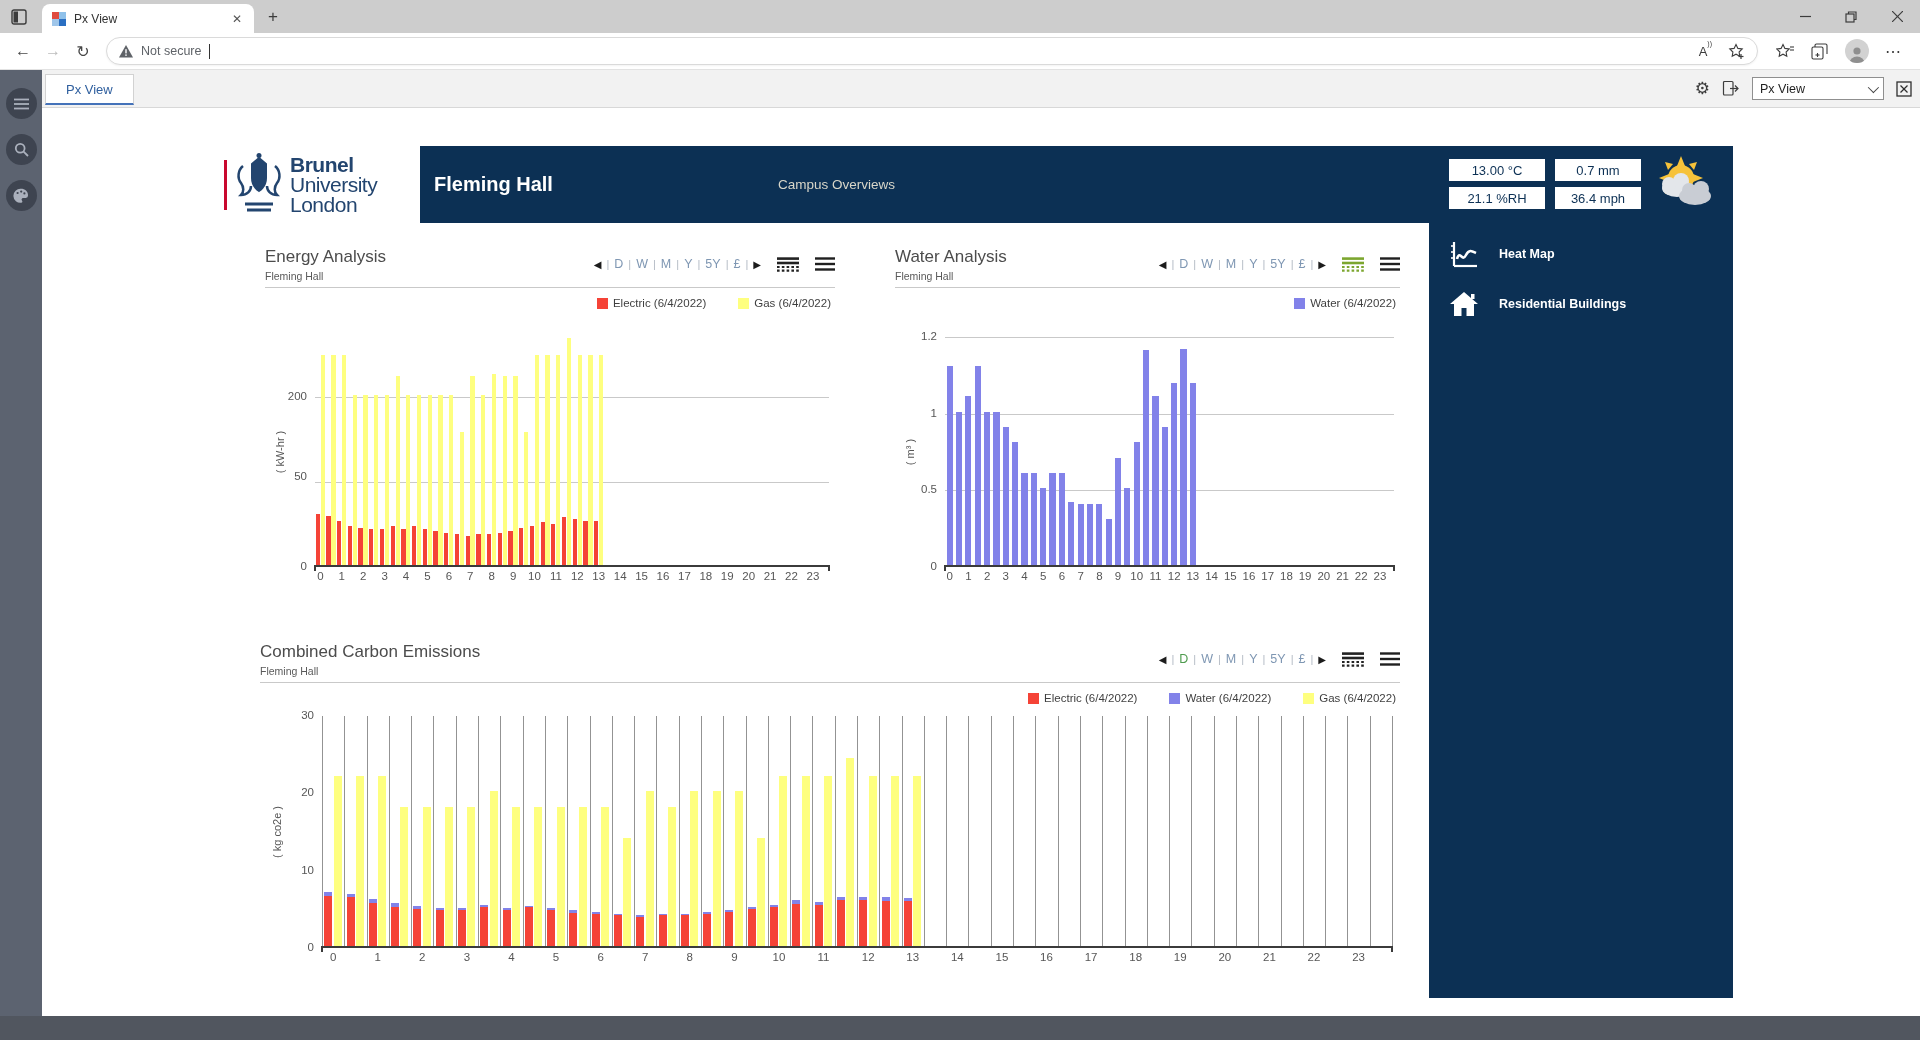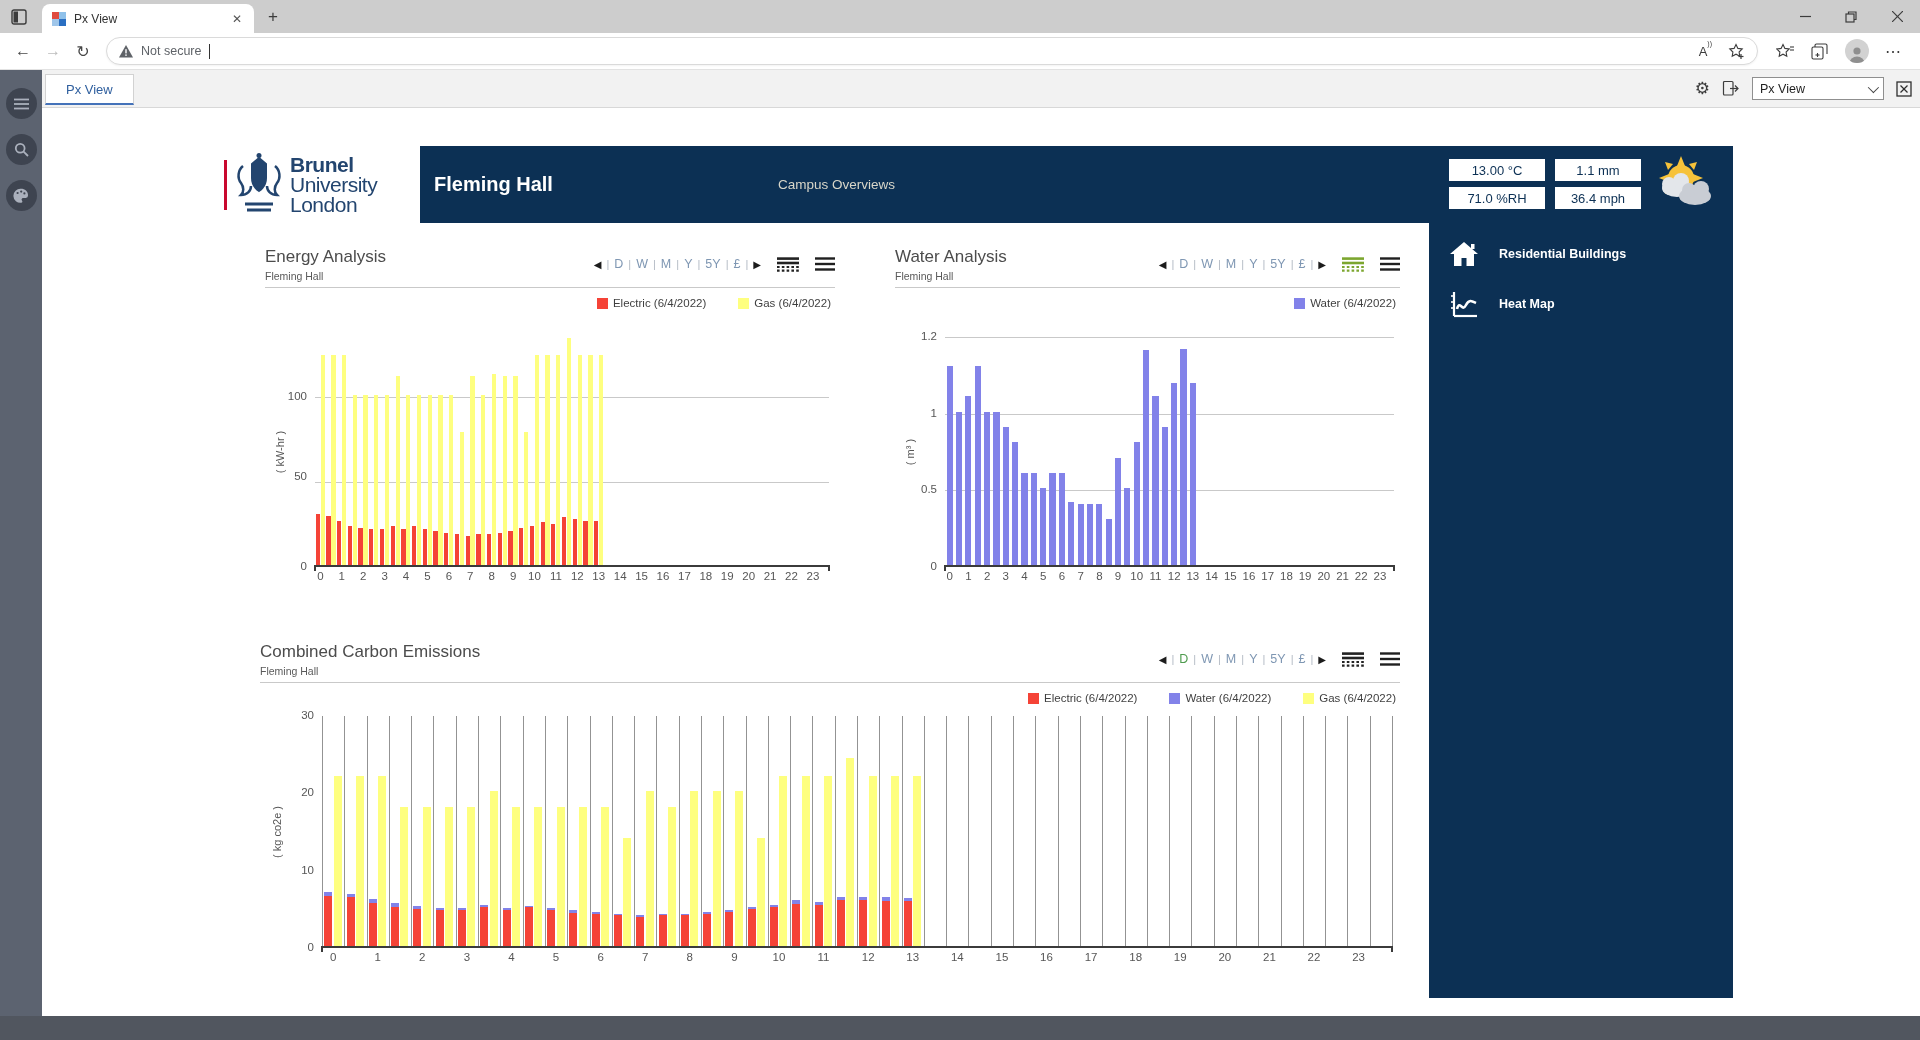--- a/index.html
+++ b/index.html
@@ -266,22 +266,22 @@
       </div>
 
       <div class="band navy">
         <span class="band-title">Fleming Hall</span>
         <span class="band-nav">Campus Overviews</span>
       </div>
 
       <div class="side navy">
         <div class="weather">
           <div class="wbox wb1">13.00 °C</div>
-          <div class="wbox wb2">1.1 mm</div>
-          <div class="wbox wb3">71.0 %RH</div>
+          <div class="wbox wb2">0.7 mm</div>
+          <div class="wbox wb3">21.1 %RH</div>
           <div class="wbox wb4">36.4 mph</div>
           <svg class="wicon" width="72" height="66" viewBox="0 0 72 66">
             <g fill="#f6c23a">
               <circle cx="34" cy="26" r="13"></circle>
               <g>
                 <polygon points="34,4 38,14 30,14"></polygon>
                   <polygon points="34,48 38,38 30,38"></polygon>
                 <polygon points="12,26 22,22 22,30"></polygon>
                   <polygon points="56,26 46,22 46,30"></polygon>
                 <polygon points="18,10 26,12 21,18"></polygon>
@@ -296,42 +296,42 @@
               <circle cx="34" cy="29" r="8" fill="#e3e6ea"></circle>
               <ellipse cx="48" cy="44" rx="16" ry="9" fill="#c9cdd4"></ellipse>
               <circle cx="42" cy="38" r="7" fill="#c9cdd4"></circle>
               <circle cx="54" cy="37" r="8" fill="#c9cdd4"></circle>
             </g>
           </svg>
         </div>
         <div class="navlist">
           <div class="navitem">
             <span class="nicon">
-              <svg width="30" height="26" viewBox="0 0 30 26">
-                  <path d="M15 1 L29 13 H25 V25 H5 V13 H1 Z" fill="#fff"></path>
-                  <rect x="22" y="3" width="3.5" height="5" fill="#fff"></rect>
-                  <rect x="12.5" y="17" width="5" height="8" fill="#0c3054"></rect>
-                </svg>
-            </span>
-            <span class="nlabel">Residential Buildings</span>
-          </div>
-          <div class="navitem">
-            <span class="nicon">
               <svg width="30" height="30" viewBox="0 0 30 30" fill="none" stroke="#fff" stroke-width="2.2">
                   <line x1="5" y1="3" x2="5" y2="27"></line>
                   <line x1="5" y1="27" x2="28" y2="27"></line>
                   <g stroke-width="1.6">
                     <line x1="2" y1="7" x2="5" y2="7"></line>
                     <line x1="2" y1="13" x2="5" y2="13"></line>
                     <line x1="2" y1="19" x2="5" y2="19"></line>
                   </g>
                   <path d="M8 20 C11 10 13 24 17 16 C20 10 23 12 27 14" stroke-width="2.6"></path>
                 </svg>
             </span>
             <span class="nlabel">Heat Map</span>
+          </div>
+          <div class="navitem">
+            <span class="nicon">
+              <svg width="30" height="26" viewBox="0 0 30 26">
+                  <path d="M15 1 L29 13 H25 V25 H5 V13 H1 Z" fill="#fff"></path>
+                  <rect x="22" y="3" width="3.5" height="5" fill="#fff"></rect>
+                  <rect x="12.5" y="17" width="5" height="8" fill="#0c3054"></rect>
+                </svg>
+            </span>
+            <span class="nlabel">Residential Buildings</span>
           </div>
         </div>
       </div>
 
     <div class="chart-card" style="left: 223px; top: 137px; width: 570px; height: 352px;">
           <div class="chart-head">
             <div class="chart-titles">
               <div class="chart-title">Energy Analysis</div>
               <div class="chart-subtitle">Fleming Hall</div>
             </div>
@@ -380,21 +380,21 @@
               <span class="legend-sq" style="background: rgb(254, 255, 127);"></span>
               <span class="legend-label">Gas (6/4/2022)</span>
             </span>
           </div>
           <div class="chart-ylabel" style="left: 8px; top: 92px; width: 230px;">( kW-hr )</div>
           <div class="plot" style="left: 50px; top: 92px; width: 514px; height: 230px;">
             <div class="hgrid" style="top: 144.815px;"></div>
             <div class="hgrid" style="top: 59.6296px;"></div>
             <div class="ytick" style="top: 223px;">0</div>
             <div class="ytick" style="top: 133px;">50</div>
-            <div class="ytick" style="top: 52.6296px;">100</div>
+            <div class="ytick" style="top: 52.6296px;">200</div>
             <div class="bar" style="left: 0.64px; width: 4.28px; height: 51.11px; background: rgb(245, 67, 55);"></div>
             <div class="bar" style="left: 5.57px; width: 4.28px; height: 209.56px; background: rgb(254, 255, 127);"></div>
             <div class="bar" style="left: 11.35px; width: 4.28px; height: 49.41px; background: rgb(245, 67, 55);"></div>
             <div class="bar" style="left: 16.28px; width: 4.28px; height: 209.56px; background: rgb(254, 255, 127);"></div>
             <div class="bar" style="left: 22.06px; width: 4.28px; height: 44.3px; background: rgb(245, 67, 55);"></div>
             <div class="bar" style="left: 26.99px; width: 4.28px; height: 209.56px; background: rgb(254, 255, 127);"></div>
             <div class="bar" style="left: 32.77px; width: 4.28px; height: 39.19px; background: rgb(245, 67, 55);"></div>
             <div class="bar" style="left: 37.69px; width: 4.28px; height: 170.37px; background: rgb(254, 255, 127);"></div>
             <div class="bar" style="left: 43.48px; width: 4.28px; height: 37.48px; background: rgb(245, 67, 55);"></div>
             <div class="bar" style="left: 48.4px; width: 4.28px; height: 170.37px; background: rgb(254, 255, 127);"></div>

